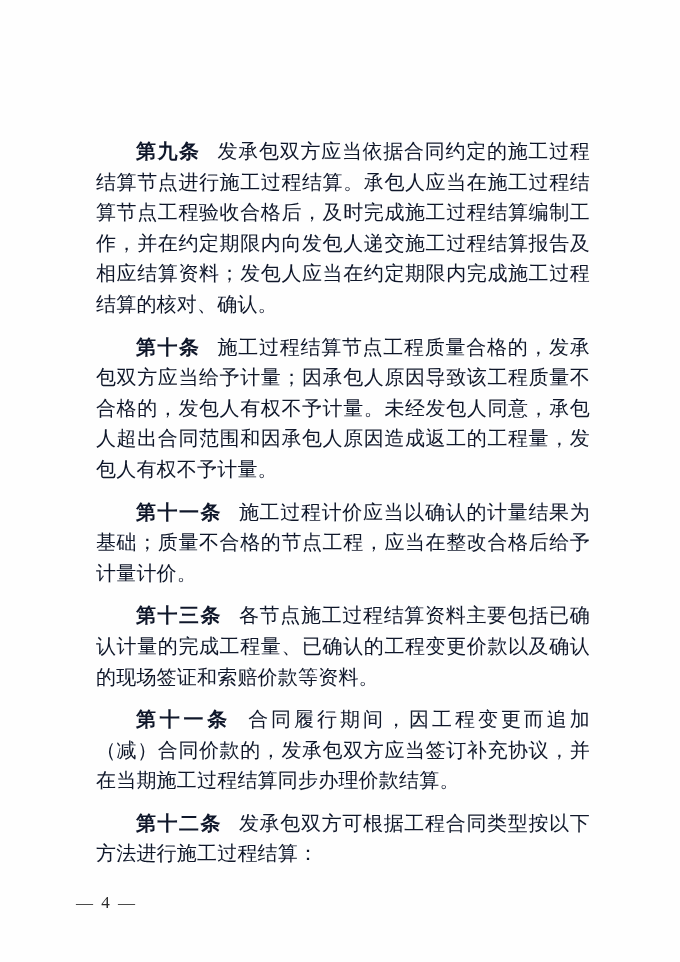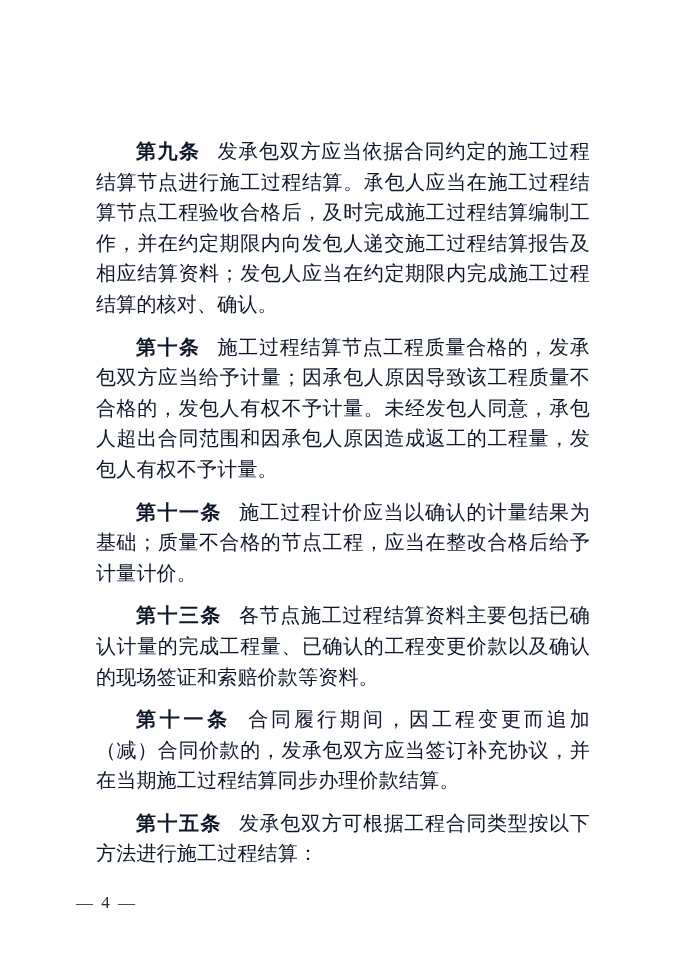--- a/index.html
+++ b/index.html
@@ -60,18 +60,18 @@
 
     <p class="para"><span class="article-label">第十条</span><span class="article-text">施工过程结算节点工程质量合格的，发承包双方应当给予计量；因承包人原因导致该工程质量不合格的，发包人有权不予计量。未经发包人同意，承包人超出合同范围和因承包人原因造成返工的工程量，发包人有权不予计量。</span></p>
 
     <p class="para"><span class="article-label">第十一条</span><span class="article-text">施工过程计价应当以确认的计量结果为基础；质量不合格的节点工程，应当在整改合格后给予计量计价。</span></p>
 
     <p class="para"><span class="article-label">第十三条</span><span class="article-text">各节点施工过程结算资料主要包括已确认计量的完成工程量、已确认的工程变更价款以及确认的现场签证和索赔价款等资料。</span></p>
 
 
     <p class="para"><span class="article-label">第十一条</span><span class="article-text">合同履行期间，因工程变更而追加（减）合同价款的，发承包双方应当签订补充协议，并在当期施工过程结算同步办理价款结算。</span></p>
 
-    <p class="para"><span class="article-label">第十五条</span><span class="article-text">发承包双方可根据工程合同类型按以下方法进行施工过程结算：</span></p>
+    <p class="para"><span class="article-label">第十二条</span><span class="article-text">发承包双方可根据工程合同类型按以下方法进行施工过程结算：</span></p>
 
   </div>
 
   <div class="footer"><span>— 4 —</span></div>
 </div>
 
 </body></html>

